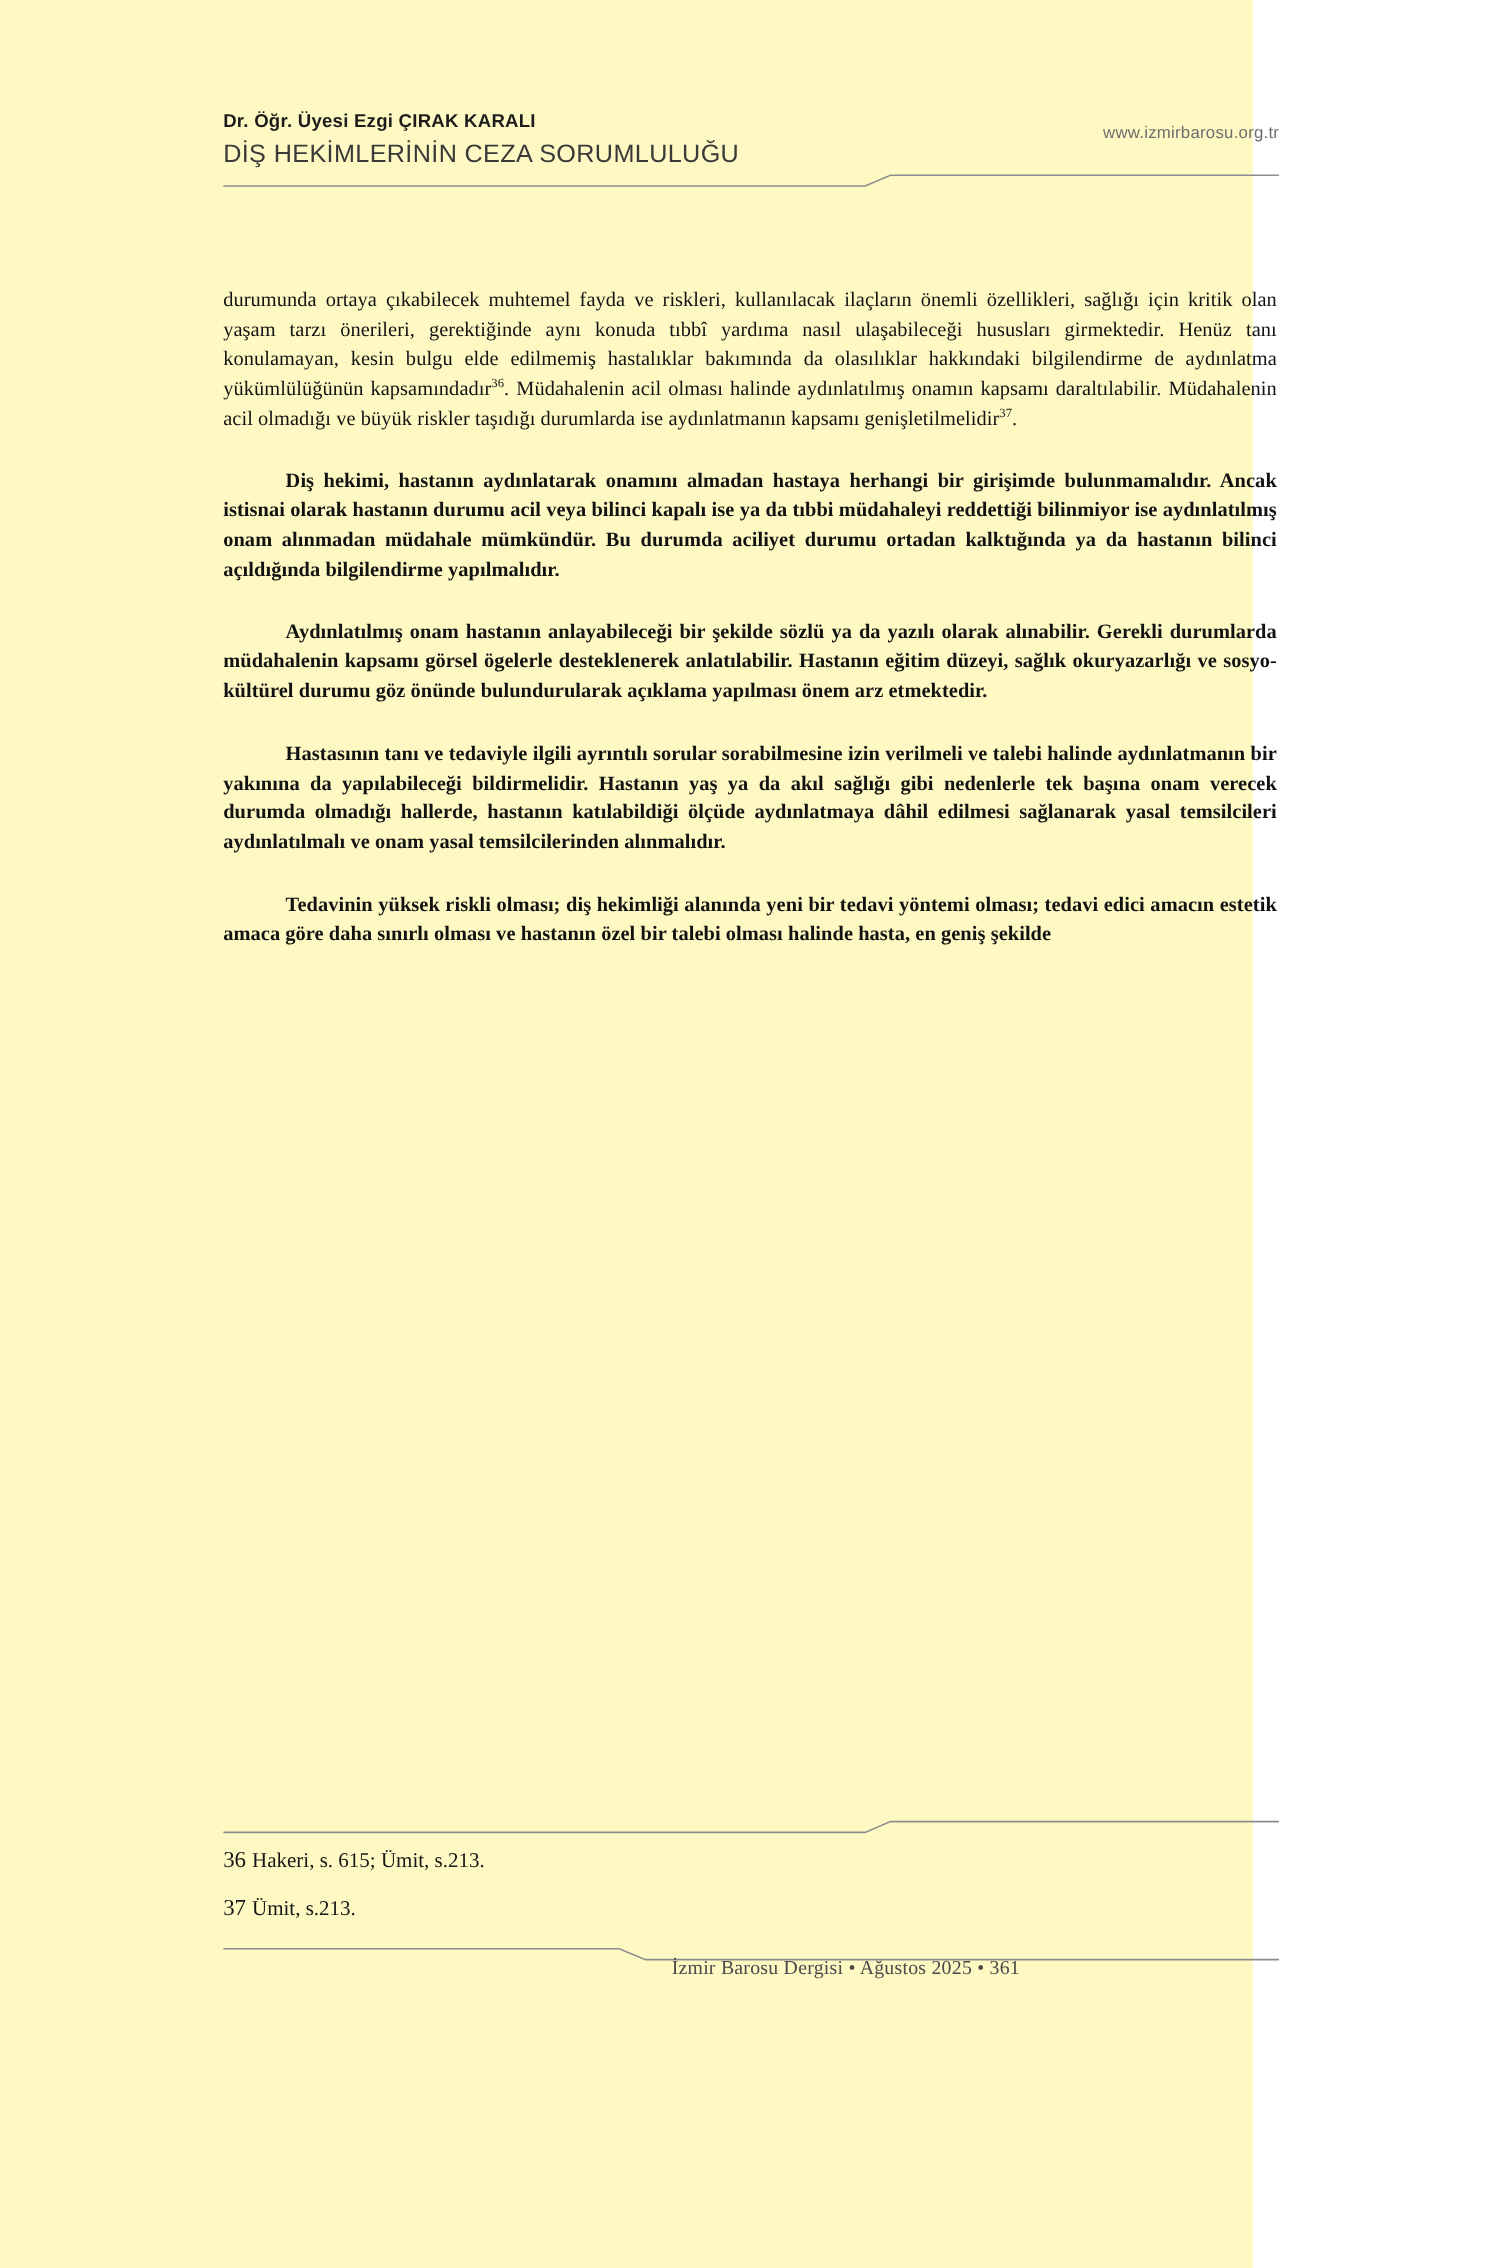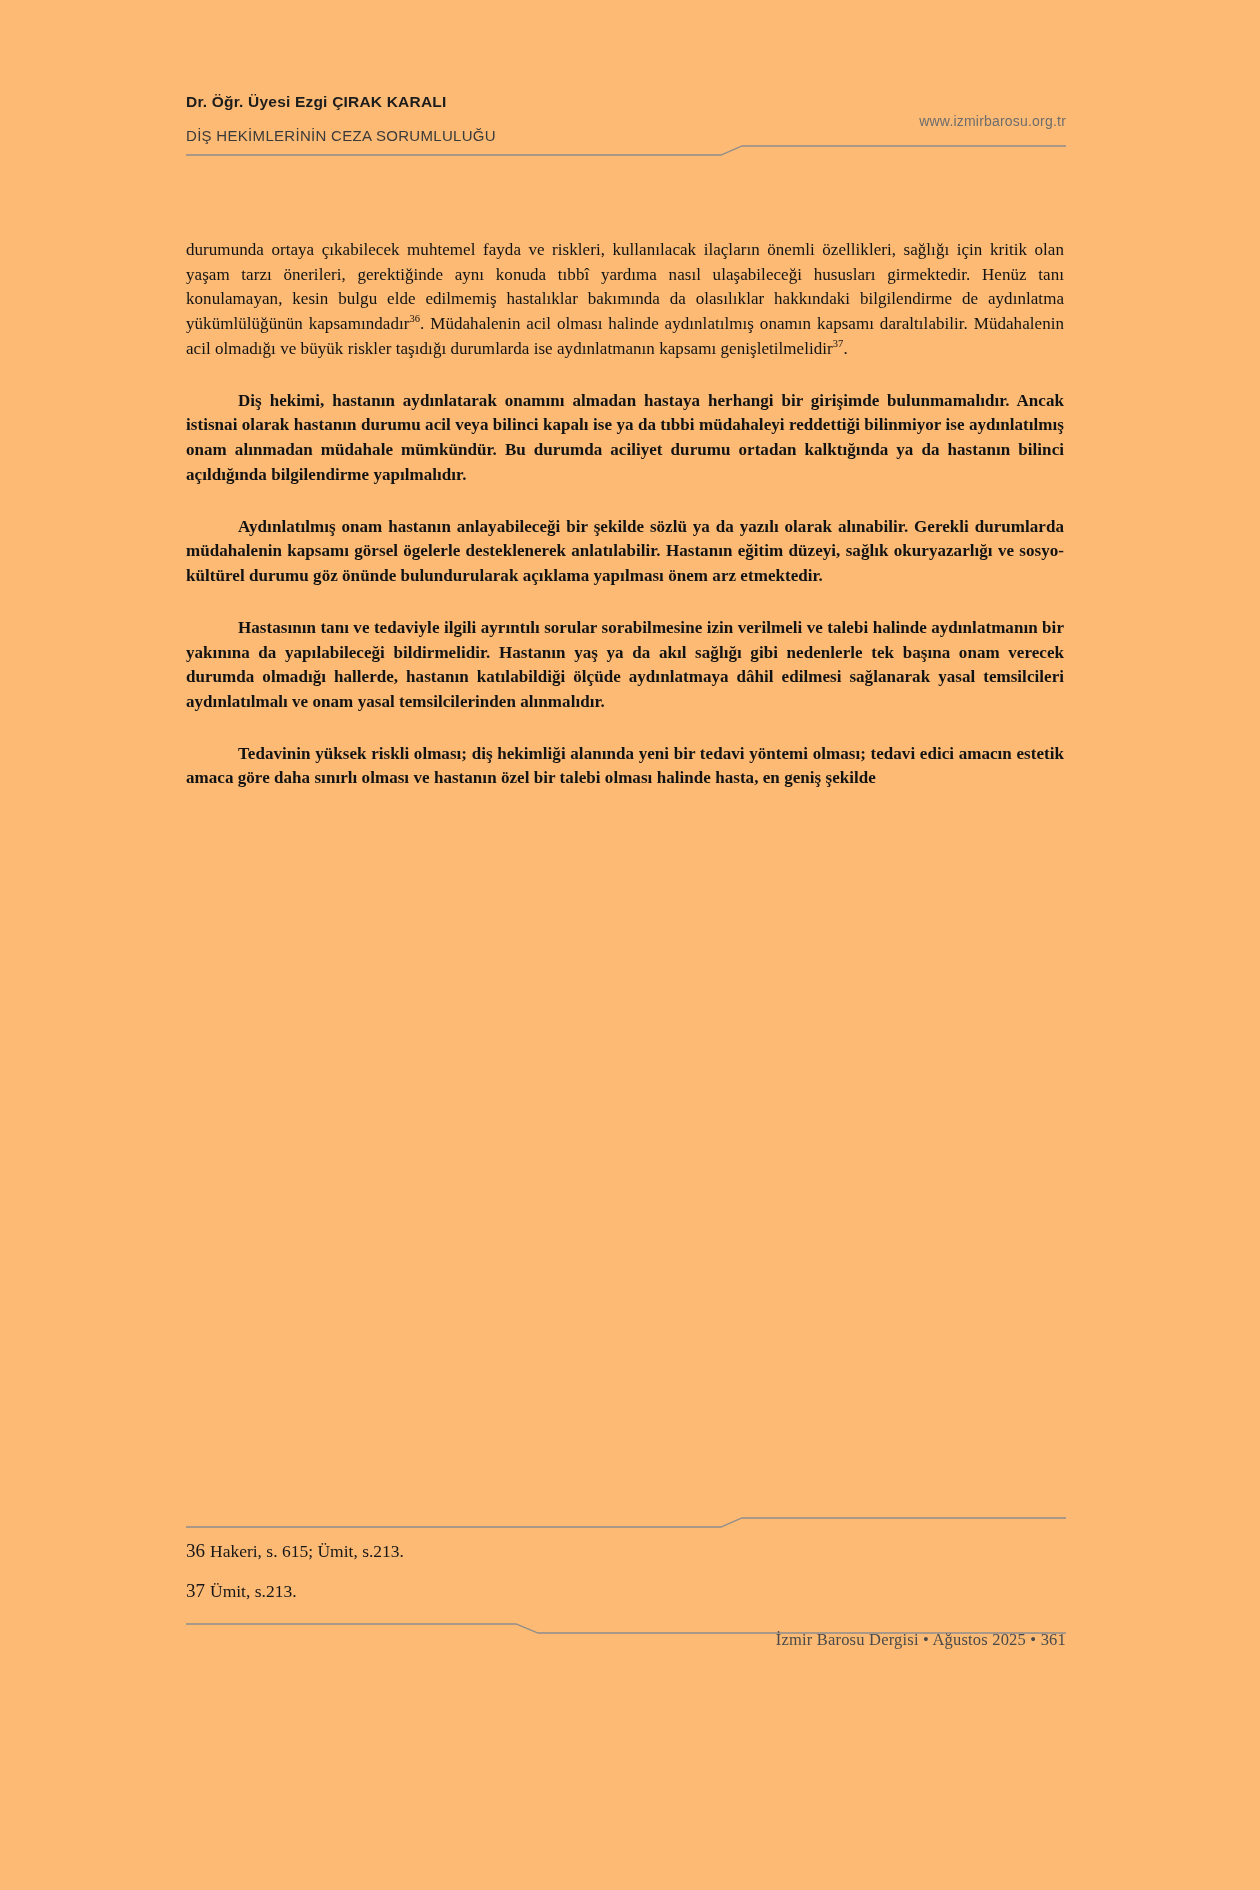--- a/index.html
+++ b/index.html
@@ -12,53 +12,53 @@
     height: 1890px;
     font-family: "Liberation Serif", serif;
     color: #1a1a1a;
     position: relative;
     overflow: hidden;
   }
 
   .page {
     position: absolute;
     left: 0; top: 0;
-    width: 1260px;
+    width: 1044px;
     height: 1890px;
-    background: #fdba74;
+    background: #fef9c3;
   }
 
   
   .header {
     position: absolute;
     left: 186px;
     top: 92px;
     width: 880px;
     height: 52px;
   }
   .header-author {
     font-family: "Liberation Sans", sans-serif;
     font-weight: bold;
     font-size: 15.5px;
     letter-spacing: 0.2px;
     color: #1c1c1c;
     line-height: 1.25;
   }
   .header-title {
     font-family: "Liberation Sans", sans-serif;
-    font-size: 15px;
+    font-size: 21px;
     letter-spacing: 0.3px;
     color: #3a3a3a;
     line-height: 1.3;
-    margin-top: 15px;
+    margin-top: 4px;
   }
   .header-url {
     position: absolute;
     right: 0;
-    top: 21px;
+    top: 10px;
     font-family: "Liberation Sans", sans-serif;
     font-size: 14px;
     color: #6d6d6d;
     letter-spacing: 0.2px;
   }
   .header-rule {
     position: absolute;
     left: 186px;
     top: 144px;
     width: 880px;

